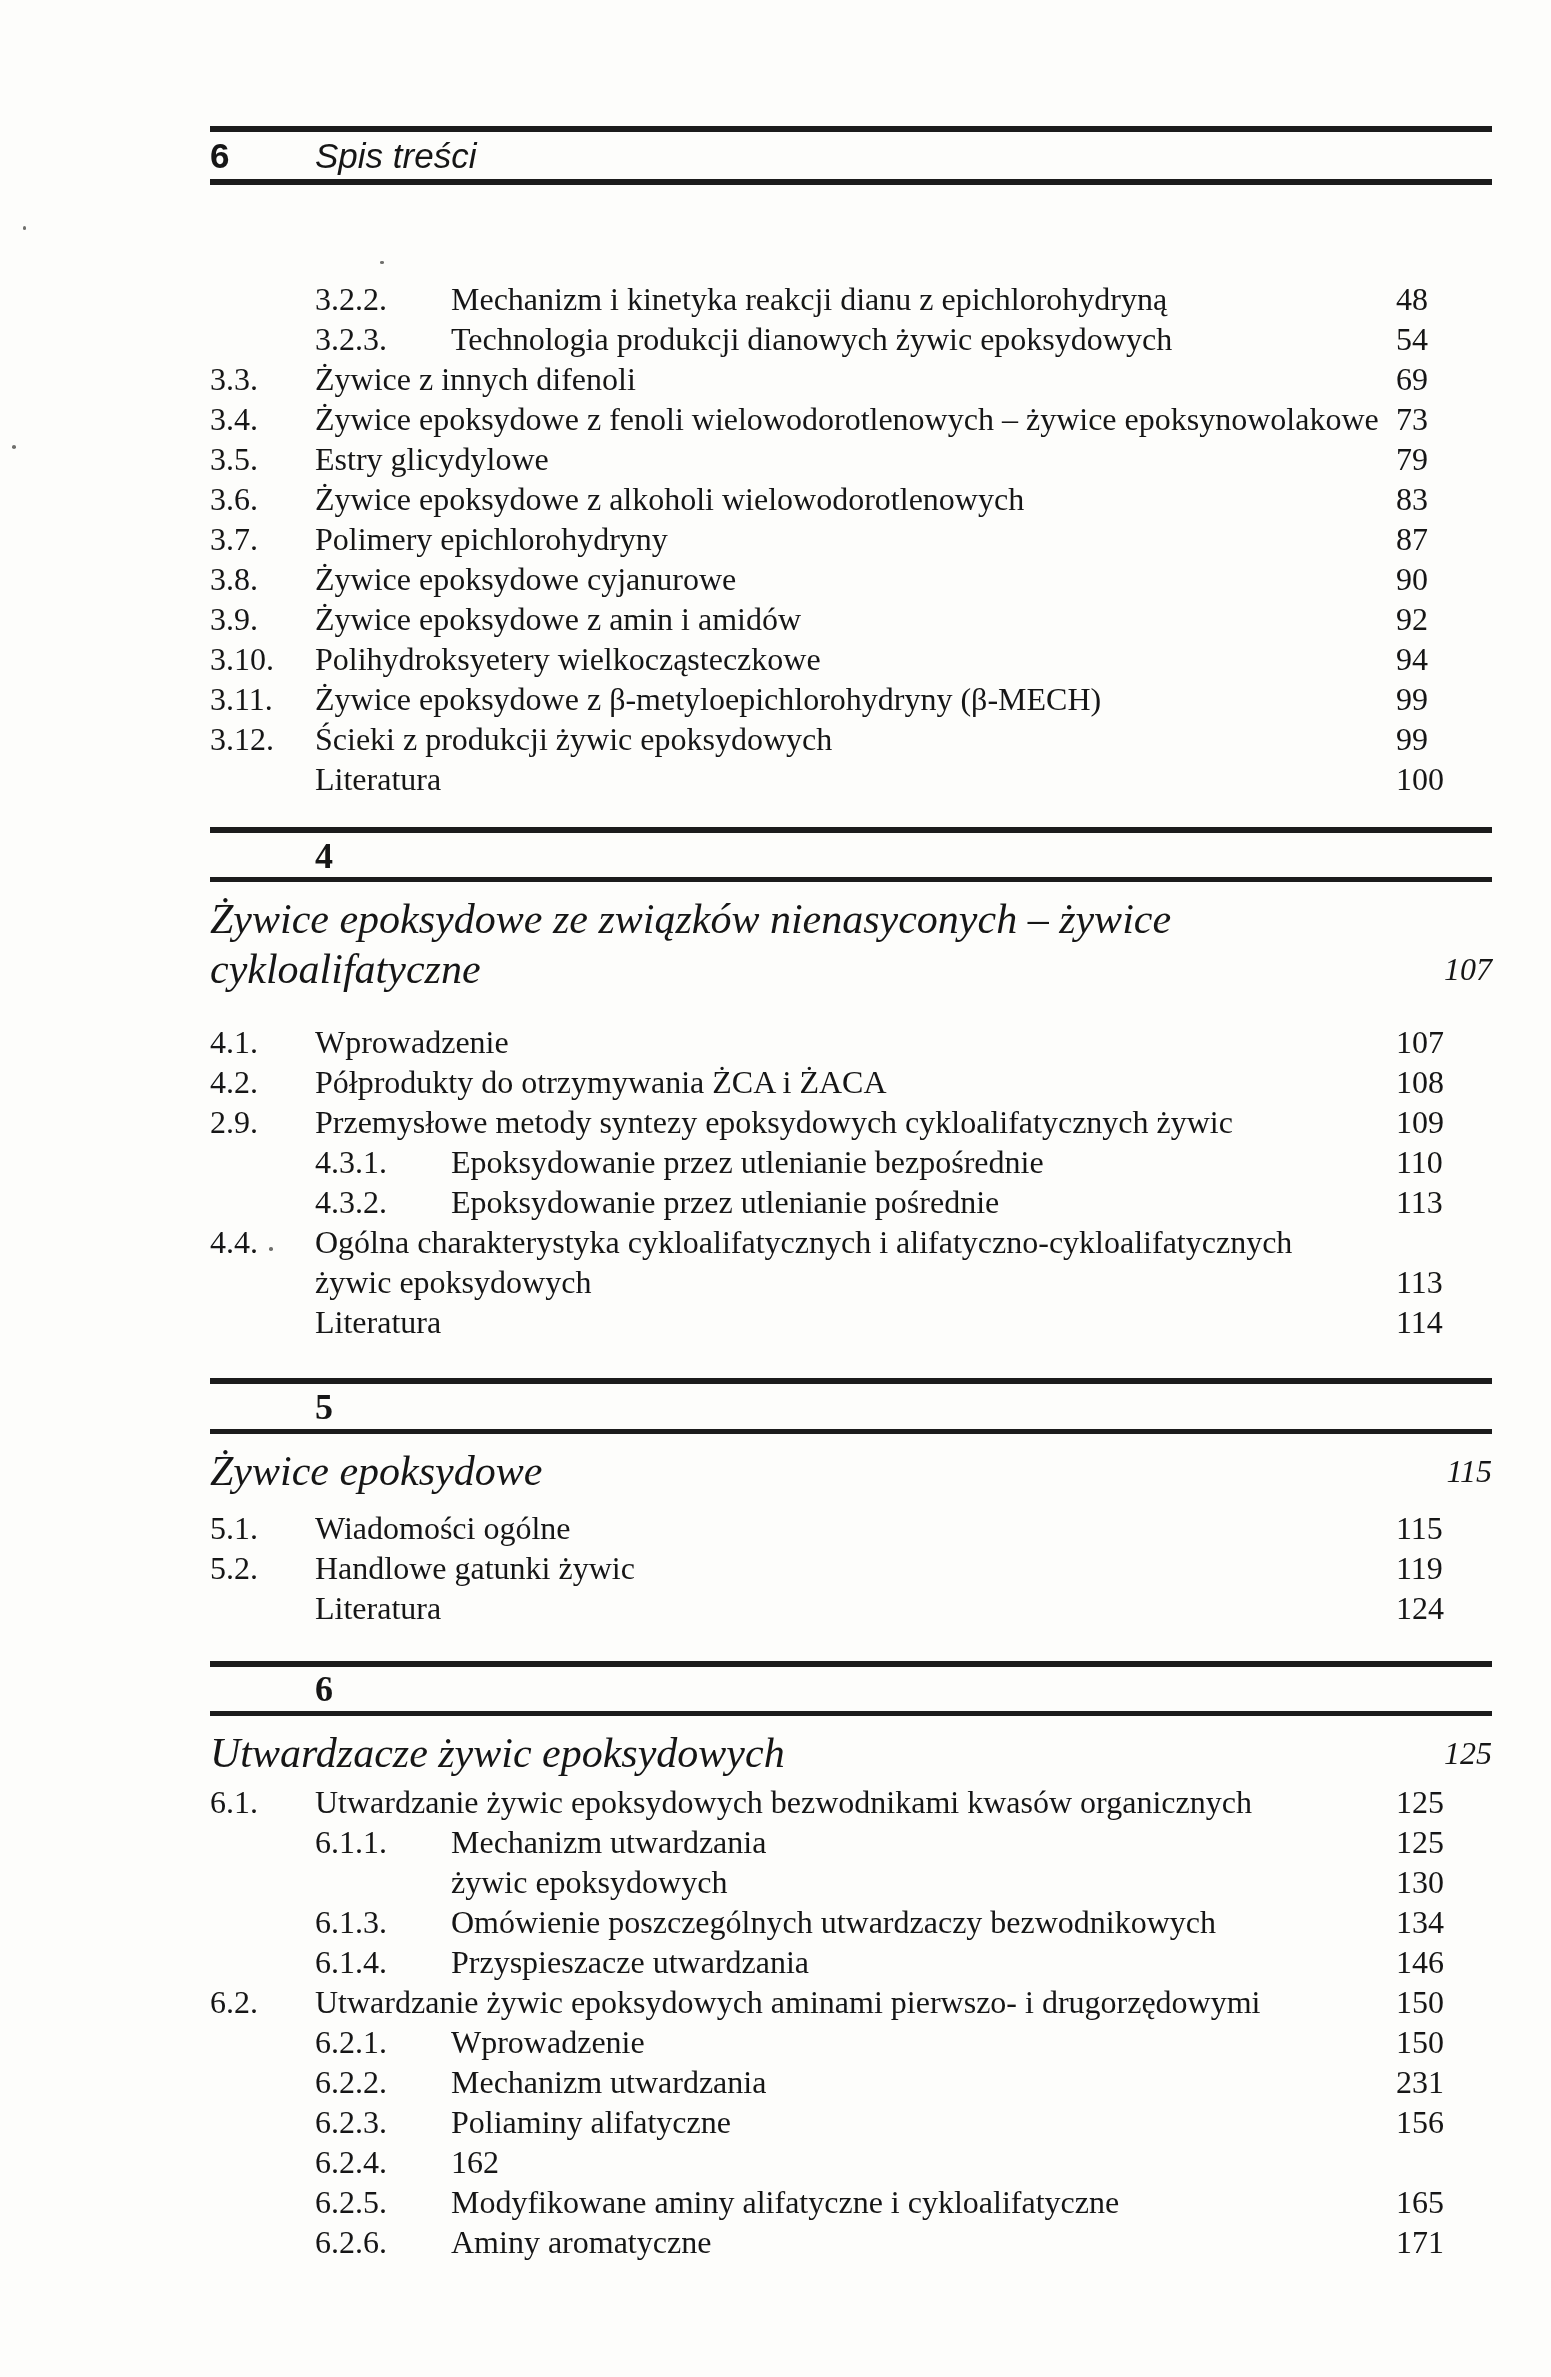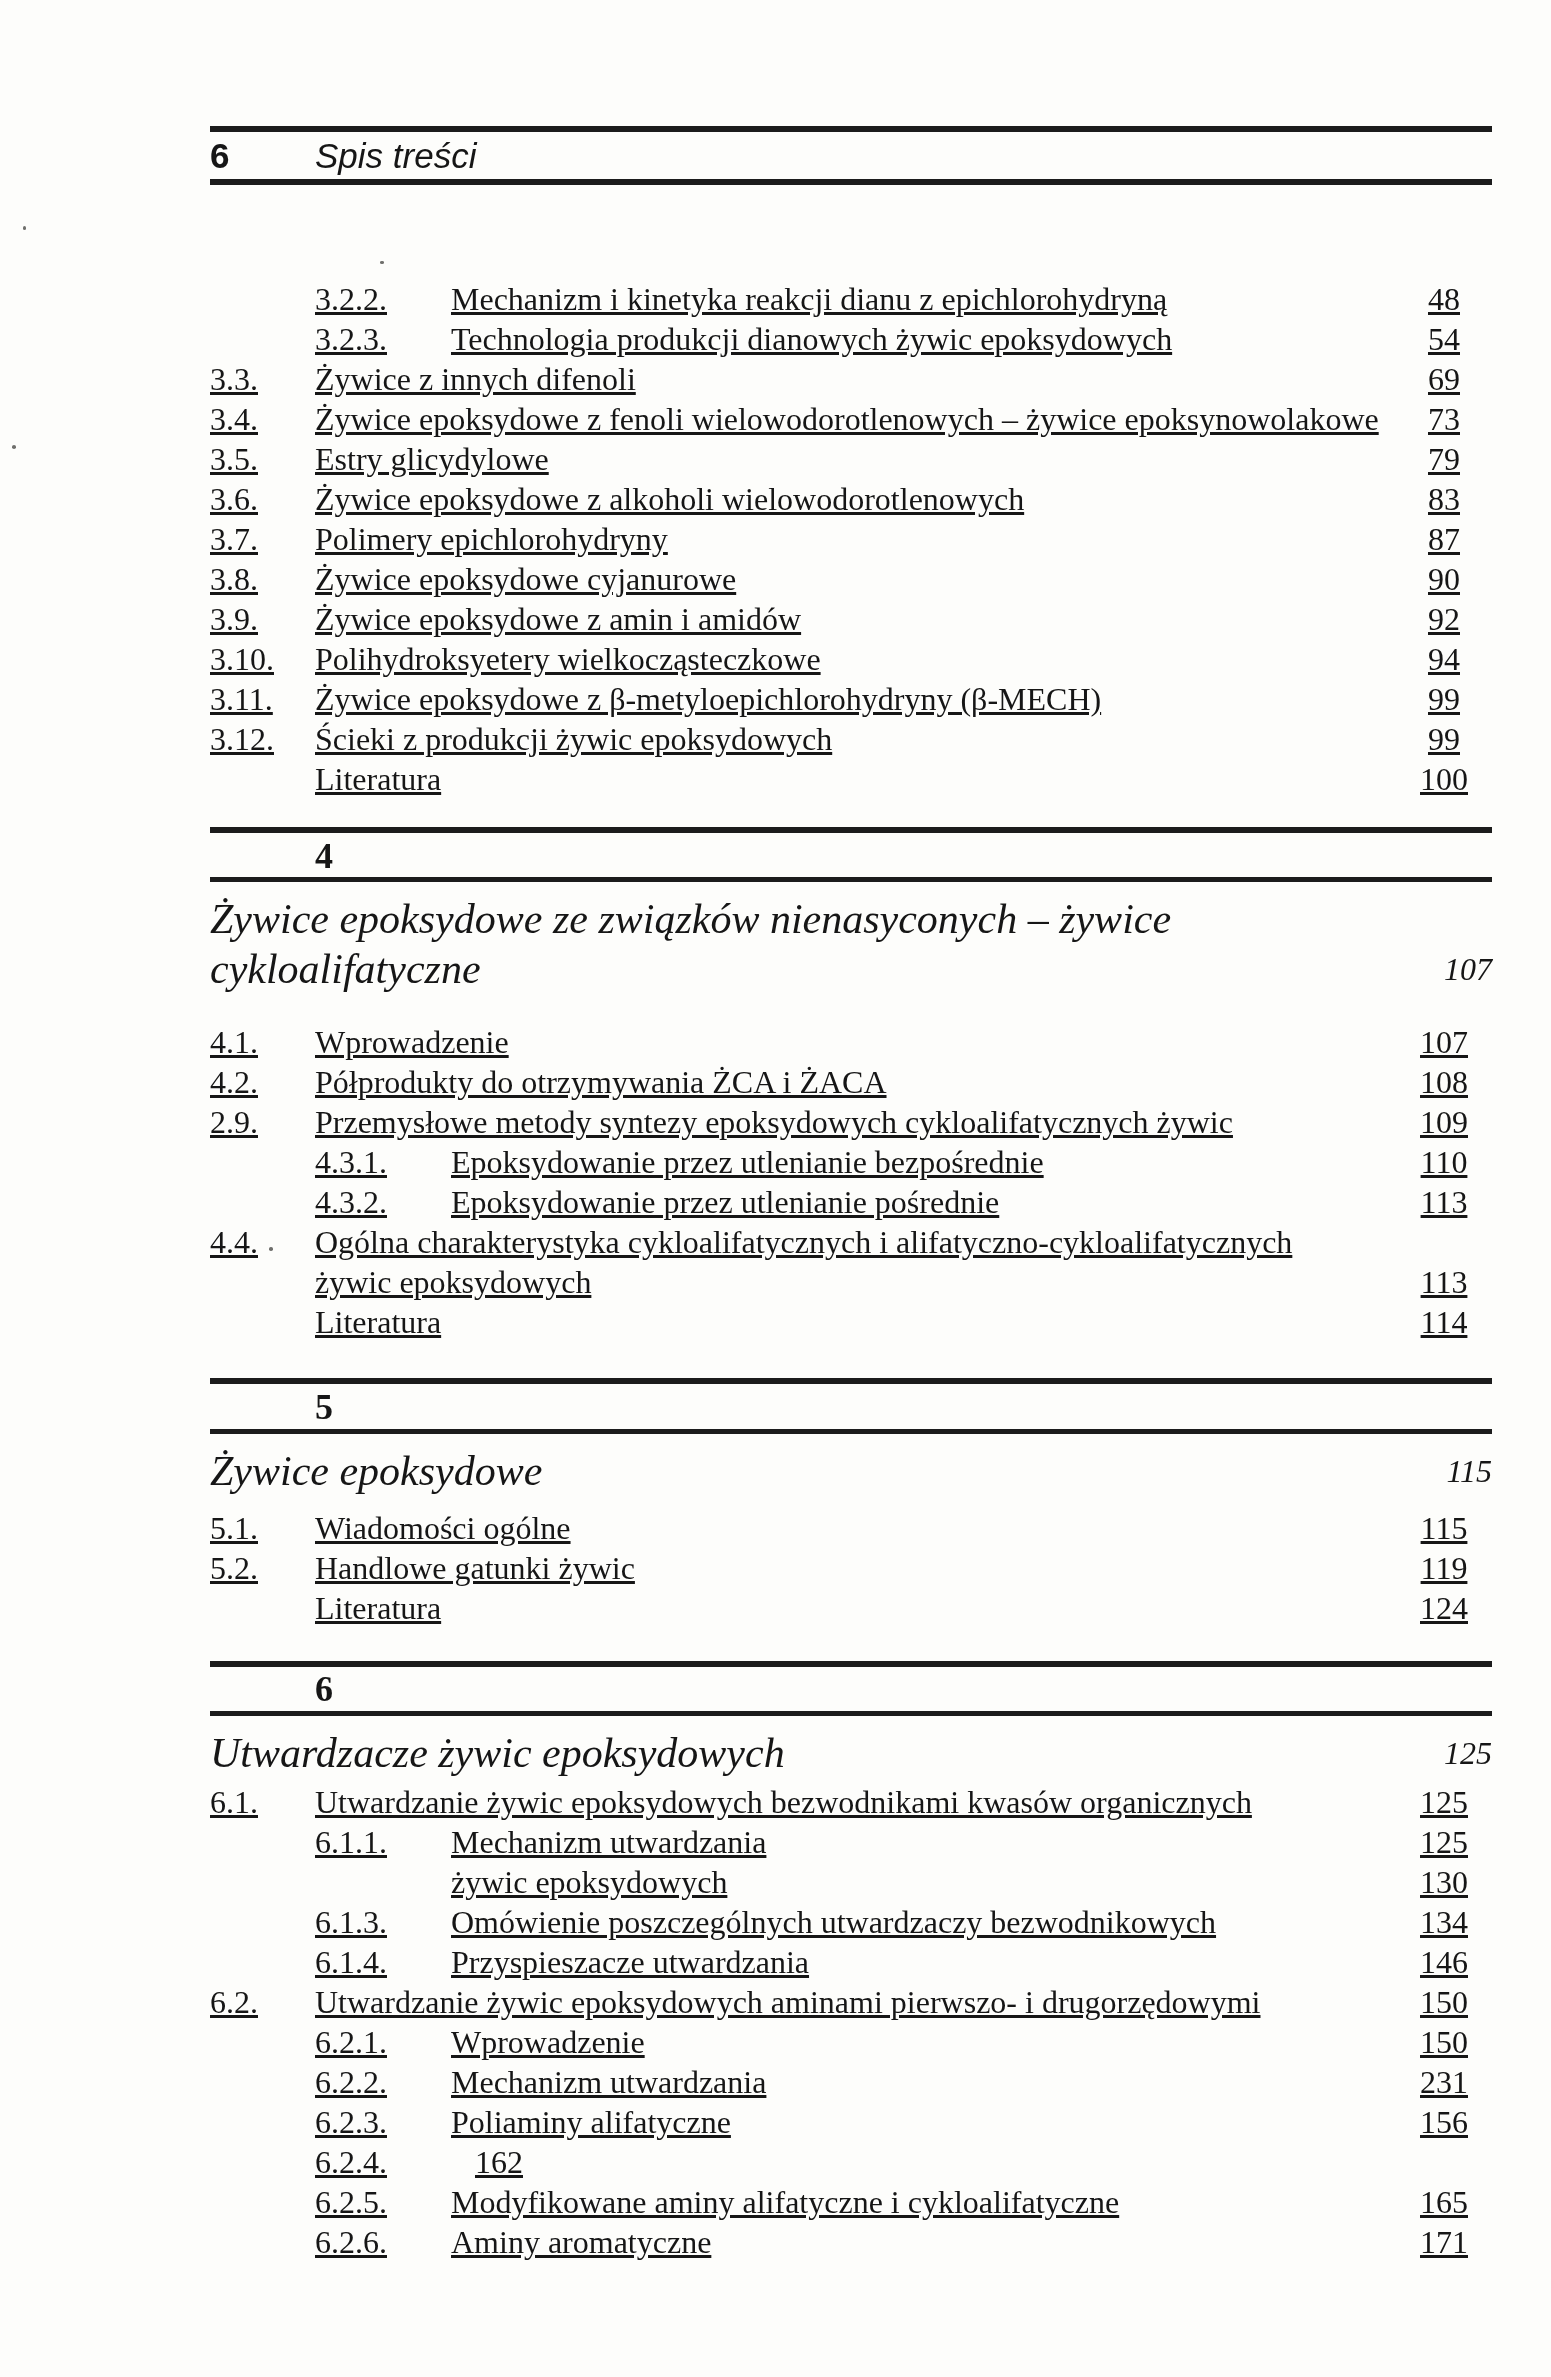--- a/index.html
+++ b/index.html
@@ -14,28 +14,28 @@
     border-top:6px solid #1c1c1c; border-bottom:6px solid #1c1c1c;
     padding:6px 0 5.2px;
     display:flex; align-items:baseline;
     font-family:"Liberation Sans", sans-serif;
     font-size:35px; line-height:36px;
   }
   .ph-num { flex:0 0 105px; font-weight:700; }
   .ph-title { font-style:italic; }
 
   
-  .rows { margin:0 59px 0 210px;text-decoration:underline; }
+  .rows { margin:0 59px 0 210px; }
   .rows.first { margin-top:94px; }
   .row { display:flex; align-items:baseline; font-size:32px; line-height:40px; }
   .row .num { flex:0 0 105px; }
   .row.sub { padding-left:105px; }
   .row.sub .num { flex:0 0 136px; }
   .row .txt { flex:1 1 auto; min-width:0; white-space:nowrap; }
-  .row .pg  { flex:0 0 96px; text-align:center; }
+  .row .pg  { flex:0 0 96px; text-align:left; }
   .row.cont  { padding-left:105px; }
   .row.cont2 { padding-left:241px; }
 
   
   .chapter-head {
     margin:28px 59px 0 210px;
     border-top:6px solid #1c1c1c; border-bottom:5.2px solid #1c1c1c;
     padding:2.6px 0 1.7px;
   }
   .chapter-head.gap5 { margin-top:36px; }

